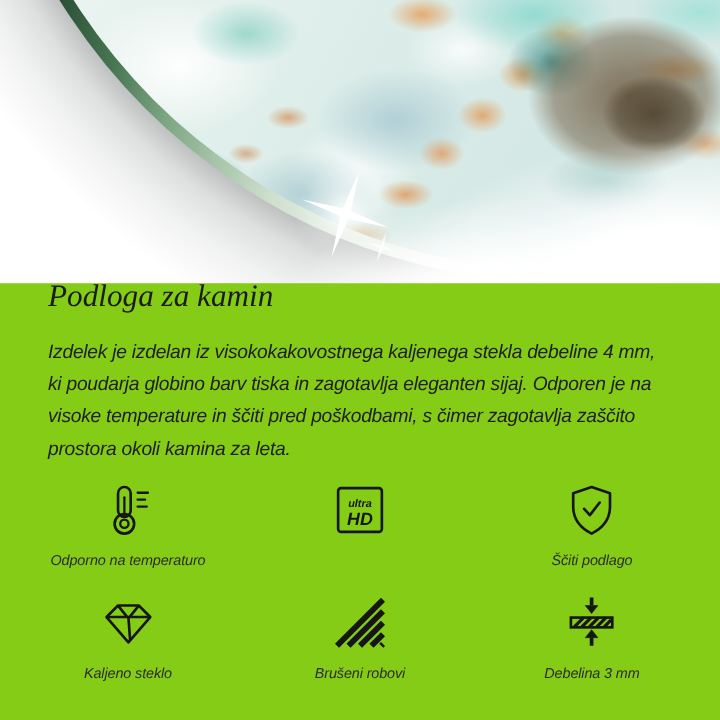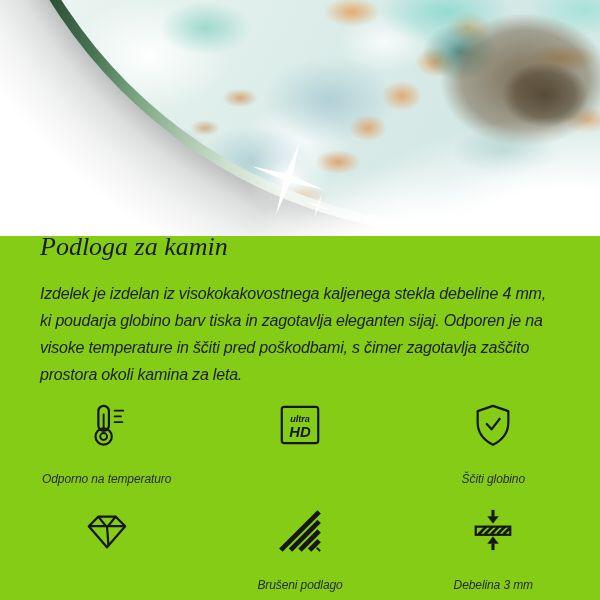--- a/index.html
+++ b/index.html
@@ -79,21 +79,21 @@
   }
 
   
   .features {
     display:grid; grid-template-columns:1fr 1fr 1fr;
     row-gap:20px; margin:0 -30px; text-align:center;
   }
   .feature { }
   .feature-icon { height:48px; display:flex; align-items:flex-end; justify-content:center; }
   .feature-icon svg { display:block; }
-  .feature-label { margin-top:24px; font-size:12px; letter-spacing:-0.1px; color:#2b2b2b; }
+  .feature-label { margin-top:12px; font-size:12px; letter-spacing:-0.1px; color:#2b2b2b; }
   .ico { stroke:#161616; fill:none; stroke-width:2.3; }
   .ico-txt { fill:#161616; font-family:"Liberation Sans", sans-serif; font-weight:bold; }
 </style>
 </head>
 <body>
 
 <div class="page">
 
   <div class="hero">
     <div class="layer disc-shadow"></div>
@@ -154,50 +154,51 @@
 
       <div class="feature">
         <div class="feature-icon">
           <svg width="46" height="46" viewBox="0 0 48 48">
             <g class="ico" stroke-width="2.5" stroke-linecap="round" stroke-linejoin="round">
               <path d="M24 4 L40 9.5 V21 C40 33 33 40 24 44.5 C15 40 8 33 8 21 V9.5 Z"></path>
               <path d="M17.5 23 L22.5 28.5 L31 17.5"></path>
             </g>
           </svg>
         </div>
-        <div class="feature-label">Ščiti globino</div>
+        <div class="feature-label">Ščiti podlago</div>
       </div>
 
       <div class="feature">
         <div class="feature-icon">
           <svg width="50" height="46" viewBox="0 0 48 48">
             <g class="ico" stroke-width="2.1" stroke-linejoin="round">
               <path d="M15 9 L33 9 L43 19 L24 41 L5 19 Z"></path>
               <line x1="5" y1="19" x2="43" y2="19"></line>
               <line x1="15" y1="9" x2="23" y2="19"></line>
               <line x1="33" y1="9" x2="25" y2="19"></line>
               <line x1="24" y1="19" x2="25.5" y2="39"></line>
             </g>
           </svg>
         </div>
+        <div class="feature-label">Kaljeno steklo</div>
       </div>
 
       <div class="feature">
         <div class="feature-icon">
           <svg width="46" height="46" viewBox="0 0 48 48">
             <g stroke="#161616" stroke-width="5" fill="none">
               <line x1="4" y1="44" x2="44" y2="4"></line>
               <line x1="14" y1="44" x2="44" y2="14"></line>
               <line x1="24" y1="44" x2="44" y2="24"></line>
               <line x1="34" y1="44" x2="44" y2="34"></line>
               <line x1="42.5" y1="44" x2="44" y2="42.5"></line>
             </g>
           </svg>
         </div>
-        <div class="feature-label">Brušeni podlago</div>
+        <div class="feature-label">Brušeni robovi</div>
       </div>
 
       <div class="feature">
         <div class="feature-icon">
           <svg width="46" height="48" viewBox="0 0 48 48">
             <rect class="ico" x="6" y="20.5" width="36" height="8.5" stroke-width="2.2"></rect>
             <g stroke="#161616" stroke-width="2.8">
               <line x1="9" y1="28.5" x2="17" y2="20.5"></line>
               <line x1="15.5" y1="28.5" x2="23.5" y2="20.5"></line>
               <line x1="22" y1="28.5" x2="30" y2="20.5"></line>

